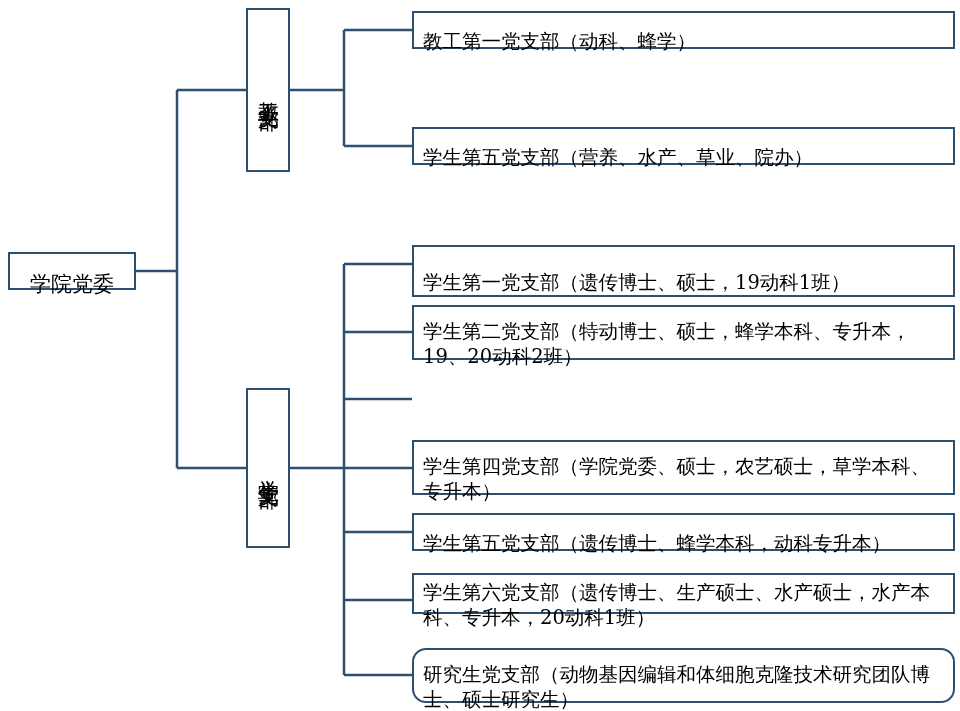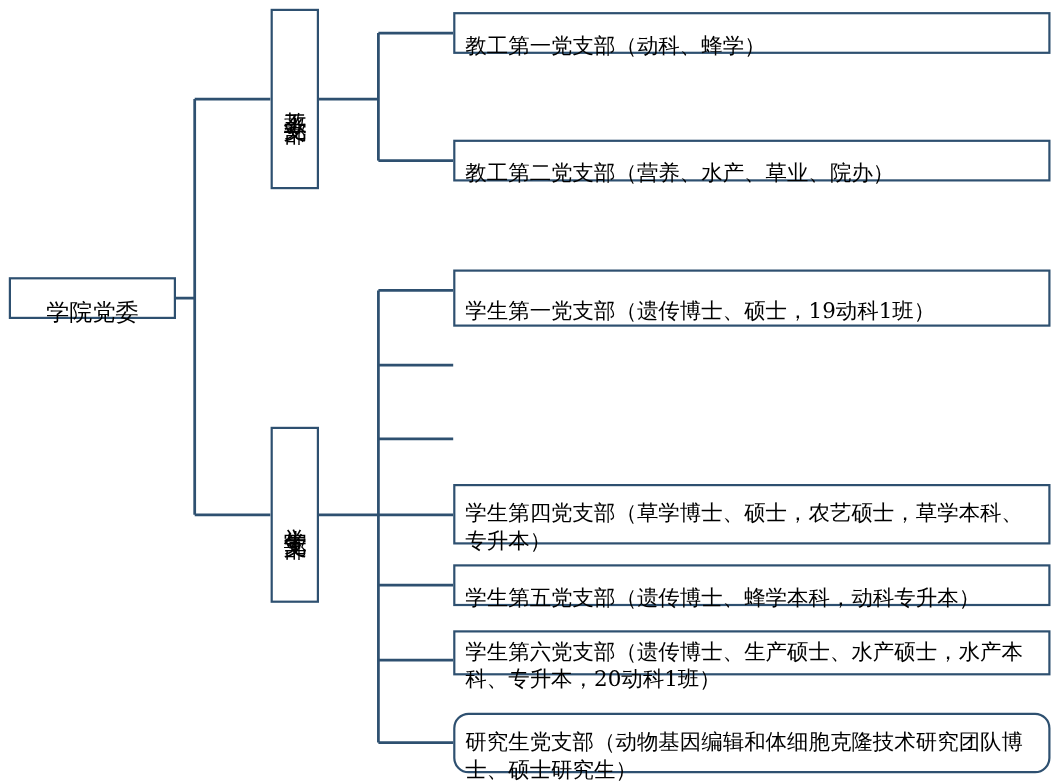--- a/index.html
+++ b/index.html
@@ -31,21 +31,21 @@
     border: 2px solid #2e5070;
     background: #ffffff;
     display: flex;
     align-items: center;
     color: #000000;
     line-height: 1.28;
   }
   .node-root {
     left: 8px;
     top: 252px;
-    width: 152px;
+    width: 128px;
     height: 38px;
     justify-content: flex-start;
     font-size: 21px;
   }
   .node-vert {
     width: 44px;
     justify-content: center;
     text-align: center;
     font-size: 21px;
     writing-mode: vertical-rl;
@@ -117,28 +117,31 @@
   </div>
 
   <div class="node node-vert node-student-group">
     <span>学生党支部</span>
   </div>
 
   <div class="node node-leaf" style="top:11px;height:38px;">
     <span class="leaf-text">教工第一党支部（动科、蜂学）</span>
   </div>
   <div class="node node-leaf" style="top:127px;height:38px;">
-    <span class="leaf-text">教工第二党支部（营养、水产、草业、院办）</span>
+    <span class="leaf-text">学生第五党支部（营养、水产、草业、院办）</span>
   </div>
 
   <div class="node node-leaf" style="top:245px;height:52px;">
     <span class="leaf-text">学生第一党支部（遗传博士、硕士，19动科1班）</span>
   </div>
+  <div class="node node-leaf" style="top:305px;height:55px;">
+    <span class="leaf-text">学生第二党支部（特动博士、硕士，蜂学本科、专升本，19、20动科2班）</span>
+  </div>
   <div class="node node-leaf" style="top:440px;height:55px;">
-    <span class="leaf-text">学生第四党支部（草学博士、硕士，农艺硕士，草学本科、专升本）</span>
+    <span class="leaf-text">学生第四党支部（学院党委、硕士，农艺硕士，草学本科、专升本）</span>
   </div>
   <div class="node node-leaf" style="top:513px;height:38px;">
     <span class="leaf-text">学生第五党支部（遗传博士、蜂学本科，动科专升本）</span>
   </div>
   <div class="node node-leaf" style="top:573px;height:41px;">
     <span class="leaf-text">学生第六党支部（遗传博士、生产硕士、水产硕士，水产本科、专升本，20动科1班）</span>
   </div>
   <div class="node node-leaf" style="top:648px;height:55px;border-radius:14px;">
     <span class="leaf-text">研究生党支部（动物基因编辑和体细胞克隆技术研究团队博士、硕士研究生）</span>
   </div>

